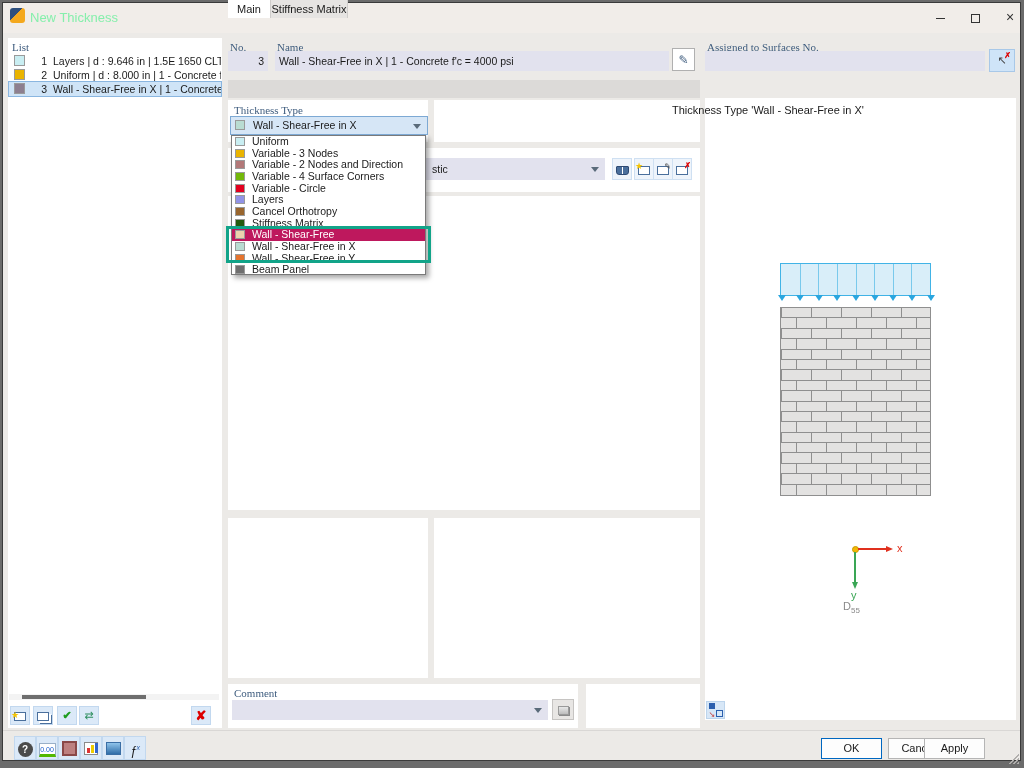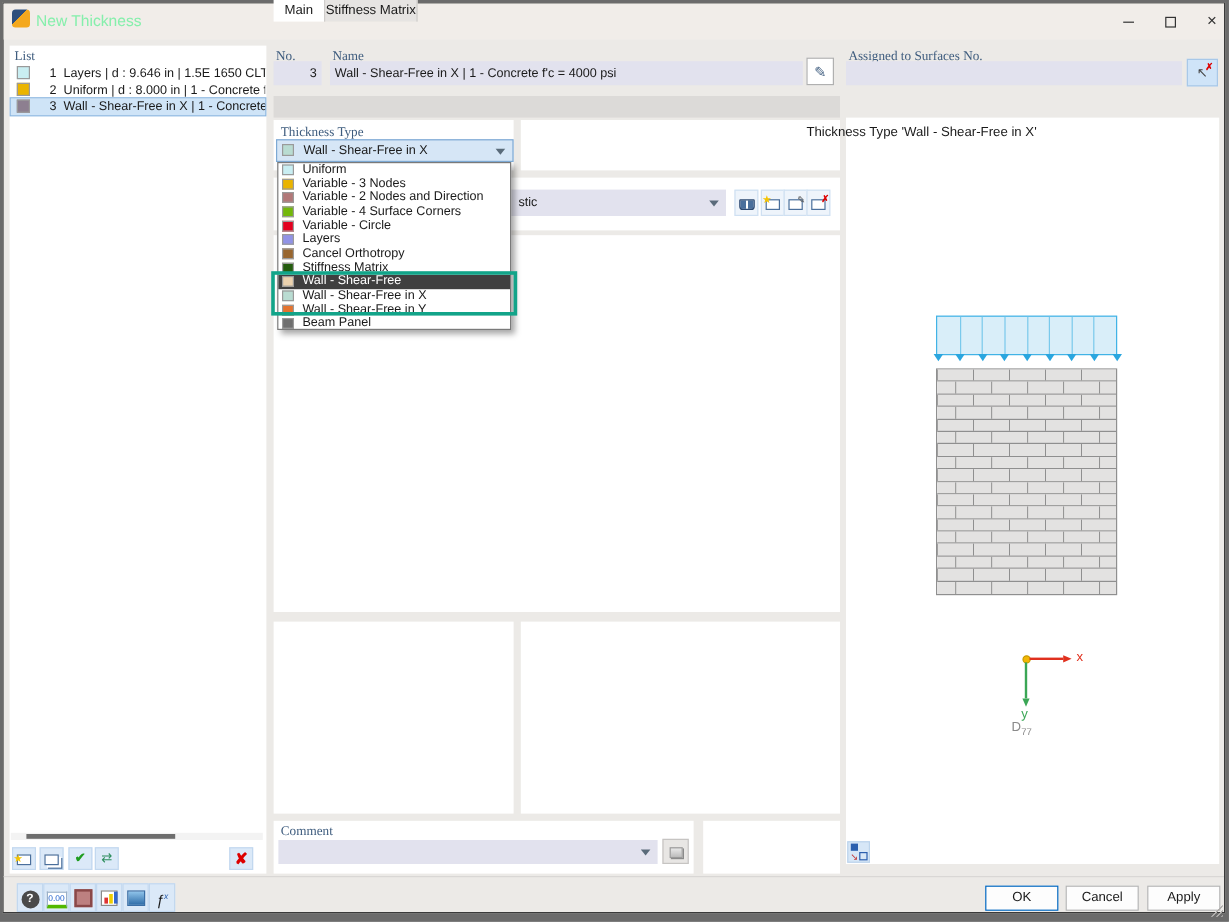--- a/index.html
+++ b/index.html
@@ -37,21 +37,21 @@
 
   
   .combo { position:absolute; background:#e2e2ee; font-size:10.5px; color:#1a1a1a; }
   .combo.open { background:#d6e6f6; border:1px solid #7da9d4; }
   .chev { position:absolute; right:6px; top:50%; margin-top:-2px; width:0; height:0;
           border-left:4px solid transparent; border-right:4px solid transparent; border-top:5px solid #5a6b7a; }
   .dd { left:231px; top:135px; width:195px; height:140px; background:#ffffff; border:1px solid #7a7a7a; box-shadow:3px 3px 5px rgba(0,0,0,.35); z-index:40; }
   .opt { position:relative; height:11.66px; font-size:10.5px; line-height:11.6px; color:#1a1a1a; white-space:nowrap; }
   .opt .osw { position:absolute; left:3px; top:1px; width:10px; height:9px; border:1px solid #9a9a9a; }
   .opt .otx { position:absolute; left:20px; top:0; }
-  .opt.hl { background:#404040; color:#ffffff;padding-left:28px; }
+  .opt.hl { background:#be185d; color:#ffffff;padding-left:28px; }
   .annot { left:226px; top:226px; width:205px; height:37px; border:3px solid #12a489; z-index:45; pointer-events:none; }
 
   
   .wallrow { background-color:#e3e2e1; border-bottom:1px solid #8f8f8f; }
   .axis-lbl { position:absolute; font-size:11px; }
   .tri-down { position:absolute; width:0; height:0; border-left:4px solid transparent; border-right:4px solid transparent; border-top:6px solid #2aa6df; }
 
   
   .footbtn { position:absolute; top:738px; width:61px; height:21px; background:#fdfdfd; border:1px solid #b5b5b5; font-size:11px; color:#1a1a1a; text-align:center; line-height:19px; }
   .footbtn.default { border:1px solid #0067c0; }
@@ -261,32 +261,32 @@
       <div class="wallrow" style="background-image: repeating-linear-gradient(to right, rgb(143, 143, 143) 0px, rgb(143, 143, 143) 1px, transparent 1px, transparent 30px); background-position: 15px 0px; border-bottom: none;"></div>
     </div>
 
   <span class="abs" style="left:852px; top:546px; width:7px; height:7px; border-radius:50%; background:#f2b705; border:1px solid #c99b00;"></span>
   <span class="abs" style="left:858px; top:548px; width:28px; height:2px; background:#e0301e;"></span>
   <span class="abs" style="left:886px; top:546px; width:0; height:0; border-top:3px solid transparent; border-bottom:3px solid transparent; border-left:7px solid #e0301e;"></span>
   <span class="axis-lbl" style="left:897px; top:542px; color:#e0301e;">x</span>
   <span class="abs" style="left:854px; top:552px; width:2px; height:30px; background:#3aa655;"></span>
   <span class="abs" style="left:852px; top:582px; width:0; height:0; border-left:3px solid transparent; border-right:3px solid transparent; border-top:7px solid #3aa655;"></span>
   <span class="axis-lbl" style="left:851px; top:589px; color:#3aa655;">y</span>
-  <span class="abs" style="left:843px; top:600px; font-size:11px; color:#8a8a8a;"><span>D</span><sub style="font-size:8px;">77</sub></span>
+  <span class="abs" style="left:843px; top:600px; font-size:11px; color:#8a8a8a;"><span>D</span><sub style="font-size:8px;">55</sub></span>
 
   <button class="abs" style="left:706px; top:701px; width:19px; height:18px; background:#d7e7f7; border:1px solid #bcd4ec;">
     <span class="i-assign"><span class="s1"></span><span class="s2"></span><span class="a1">↘</span></span>
   </button>
 
   <div class="abs" style="left:3px; top:730px; width:1017px; height:1px; background:#d9d7d5;"></div>
 
   <button class="ftool" style="left:14px;"><span class="i-help">?</span></button>
   <button class="ftool" style="left:36px;"><span class="i-units">0.00</span></button>
   <button class="ftool" style="left:58px;"><span class="i-swatch"></span></button>
   <button class="ftool" style="left:80px;"><span class="i-bars"><span style="left:2px;height:5px;background:#d33;"></span><span style="left:6px;height:8px;background:#ec0;"></span><span style="left:10px;height:10px;background:#36c;"></span></span></button>
   <button class="ftool" style="left:102px;"><span class="i-photo"></span></button>
   <button class="ftool" style="left:124px;"><span class="i-fx">ƒ<sup style="font-size:7px;color:#2b5fae;">x</sup></span></button>
 
   <button class="footbtn default" style="left:821px;">OK</button>
   <button class="footbtn" style="left:888px;">Cancel</button>
-  <button class="footbtn" style="left:956px;">Apply</button>
+  <button class="footbtn" style="left:924px;">Apply</button>
   <div class="grip"></div>
 </div>
 
 </body></html>

